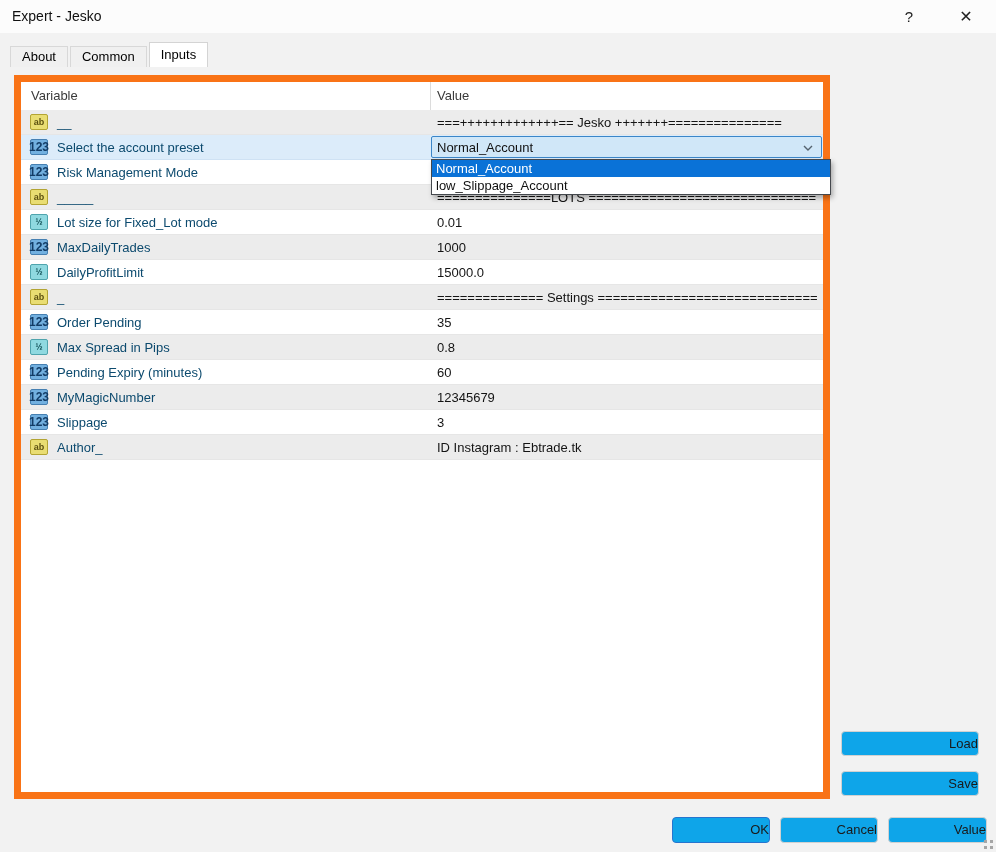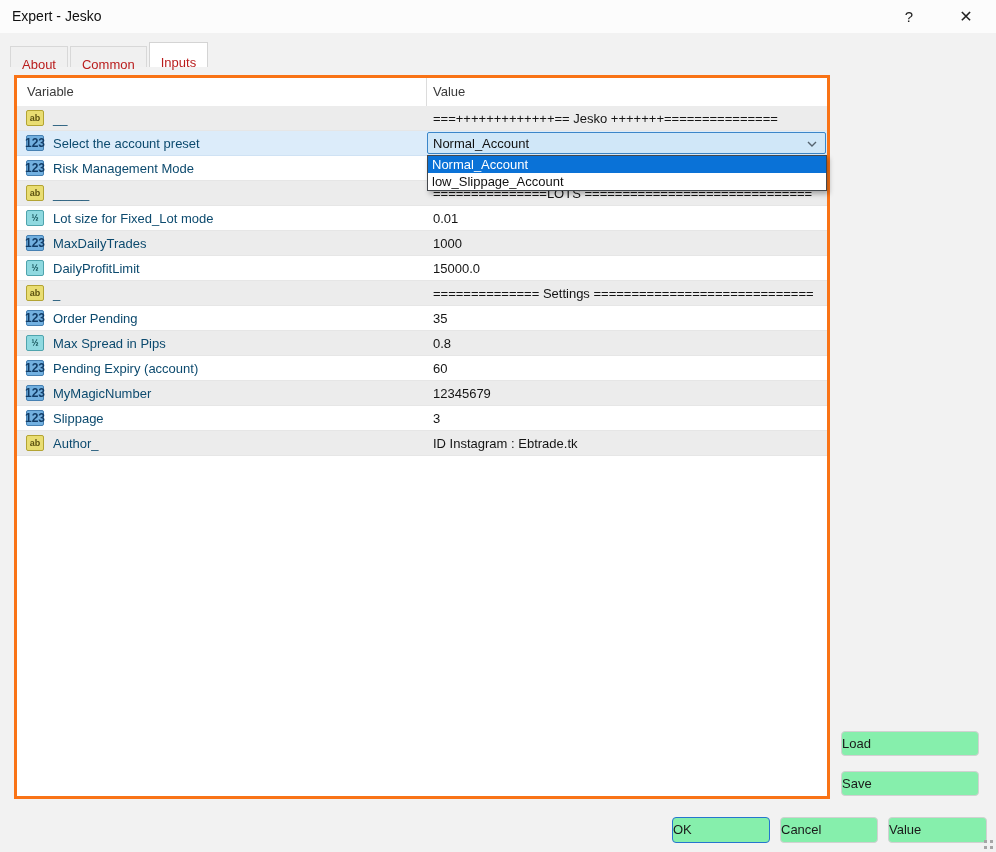--- a/index.html
+++ b/index.html
@@ -17,32 +17,32 @@
     background:#fcfcfc;
   }
   .title-text { position:absolute; left:12px; top:8px; font-size:14px; color:#111; }
   .tb-btn { position:absolute; top:5px; width:32px; height:24px; text-align:center;
     line-height:24px; font-size:15px; color:#222; cursor:default; }
   .help-btn { left:893px; }
   .close-btn { left:950px; font-size:16px; }
 
   .tabs { position:absolute; left:10px; top:42px; display:flex; align-items:flex-end; height:25px; }
   .tab {
-    height:21px; padding:8px 11px; line-height:20px;
+    height:21px; padding:0 11px; line-height:20px;
     background:#f0f0f0; border:1px solid #d8d8d8; border-bottom:none;
-    margin-right:2px; color:#b91c1c;
+    margin-right:2px; color:#000000;
   }
   .tab.active {
     height:25px; line-height:24px; background:#ffffff;
     border:1px solid #d4d4d4; border-bottom:none;
   }
 
   .param-table {
     position:absolute; left:14px; top:75px; width:816px; height:724px;
-    background:#ffffff; border:3px solid #f97316;
+    background:#ffffff; border:7px solid #f97316;
   }
   .thead { position:absolute; left:0; top:0; width:100%; height:28px; }
   .th-var { position:absolute; left:10px; top:6px; color:#3a3a3a; }
   .th-val { position:absolute; left:416px; top:6px; color:#3a3a3a; }
   .col-divider { position:absolute; left:409px; top:0; width:1px; height:378px; background:#dcdcdc; }
 
   .rows { position:absolute; left:0; top:28px; width:100%; }
   .row { display:flex; height:25px; border-bottom:1px solid #e6e6e6; background:#ffffff; }
   .row[data-stripe="gray"] { background:#ececec; }
   .row[data-stripe="selected"] { background:#dcecfa; border-bottom-color:#cfe2f4; }
@@ -69,22 +69,22 @@
 
   .dropdown {
     position:absolute; left:410px; top:77px; width:400px;
     background:#ffffff; border:1px solid #44484d;
     box-shadow:2px 3px 5px rgba(0,0,0,0.3); z-index:5;
   }
   .dd-item { height:17px; line-height:17px; padding-left:4px; color:#111; white-space:nowrap; }
   .dd-item.selected { background:#0a72d7; color:#ffffff; }
 
   .btn {
-    position:absolute; background:#86efac; border:1px solid #d1d1d1; border-radius:4px;
-    text-align:left; color:#1a1a1a; font-size:13px;
+    position:absolute; background:#0ea5e9; border:1px solid #d1d1d1; border-radius:4px;
+    text-align:right; color:#1a1a1a; font-size:13px;
   }
   .btn-load  { left:841px; top:731px; width:138px; height:25px; line-height:23px; }
   .btn-save  { left:841px; top:771px; width:138px; height:25px; line-height:23px; }
   .btn-ok    { left:672px; top:817px; width:98px;  height:26px; line-height:23px; border:1.5px solid #2675cf; }
   .btn-cancel{ left:780px; top:817px; width:98px;  height:26px; line-height:24px; }
   .btn-reset { left:888px; top:817px; width:99px;  height:26px; line-height:24px; }
 
   .resize-grip { position:absolute; right:3px; bottom:3px; width:9px; height:9px; }
   .grip-dot { position:absolute; left:0; top:0; width:3px; height:3px; background:#a6a6a6;
     box-shadow:6px 0 #a6a6a6, 0 6px #a6a6a6, 6px 6px #a6a6a6; }
@@ -200,21 +200,21 @@
         <div class="cell-var">
           <span class="p-icon" data-type="dec">½</span>
           <span class="p-label">Max Spread in Pips</span>
         </div>
         <div class="cell-val">0.8</div>
       </div>
 
       <div class="row" data-stripe="white">
         <div class="cell-var">
           <span class="p-icon" data-type="num">123</span>
-          <span class="p-label">Pending Expiry (account)</span>
+          <span class="p-label">Pending Expiry (minutes)</span>
         </div>
         <div class="cell-val">60</div>
       </div>
 
       <div class="row" data-stripe="gray">
         <div class="cell-var">
           <span class="p-icon" data-type="num">123</span>
           <span class="p-label">MyMagicNumber</span>
         </div>
         <div class="cell-val">12345679</div>

